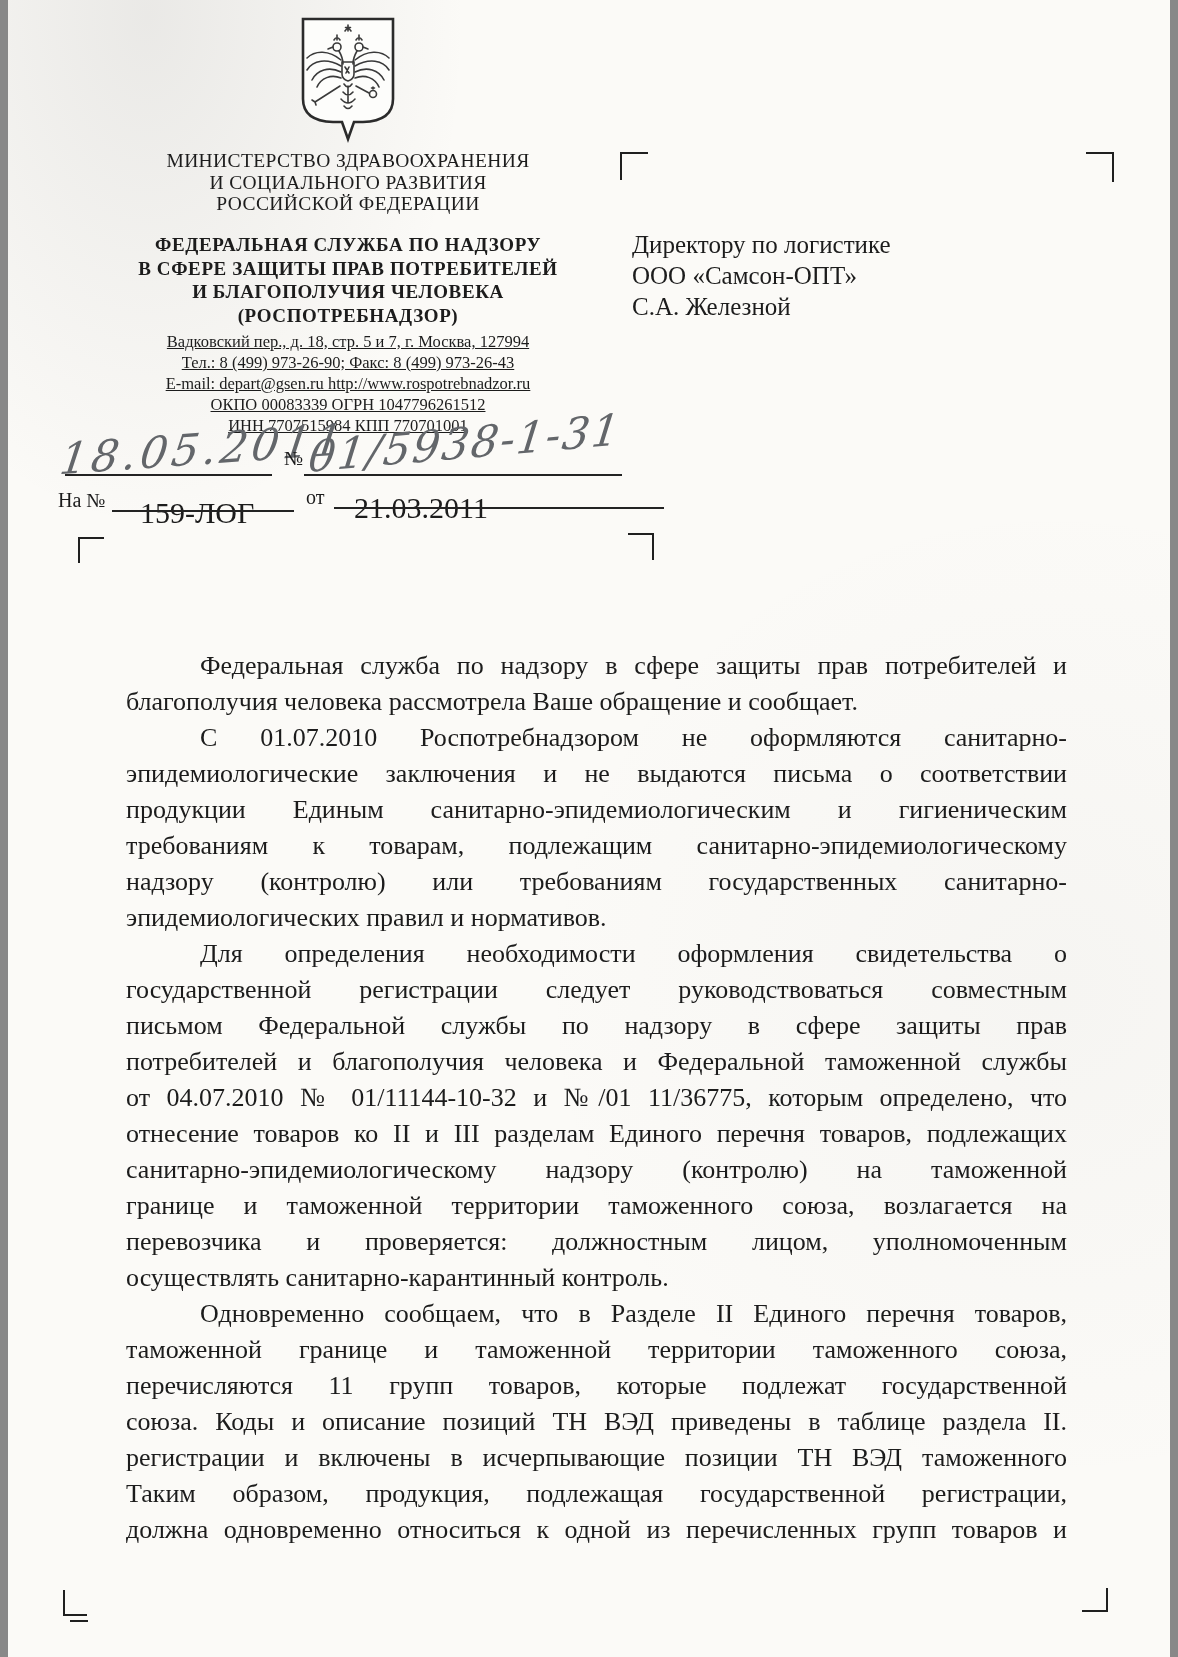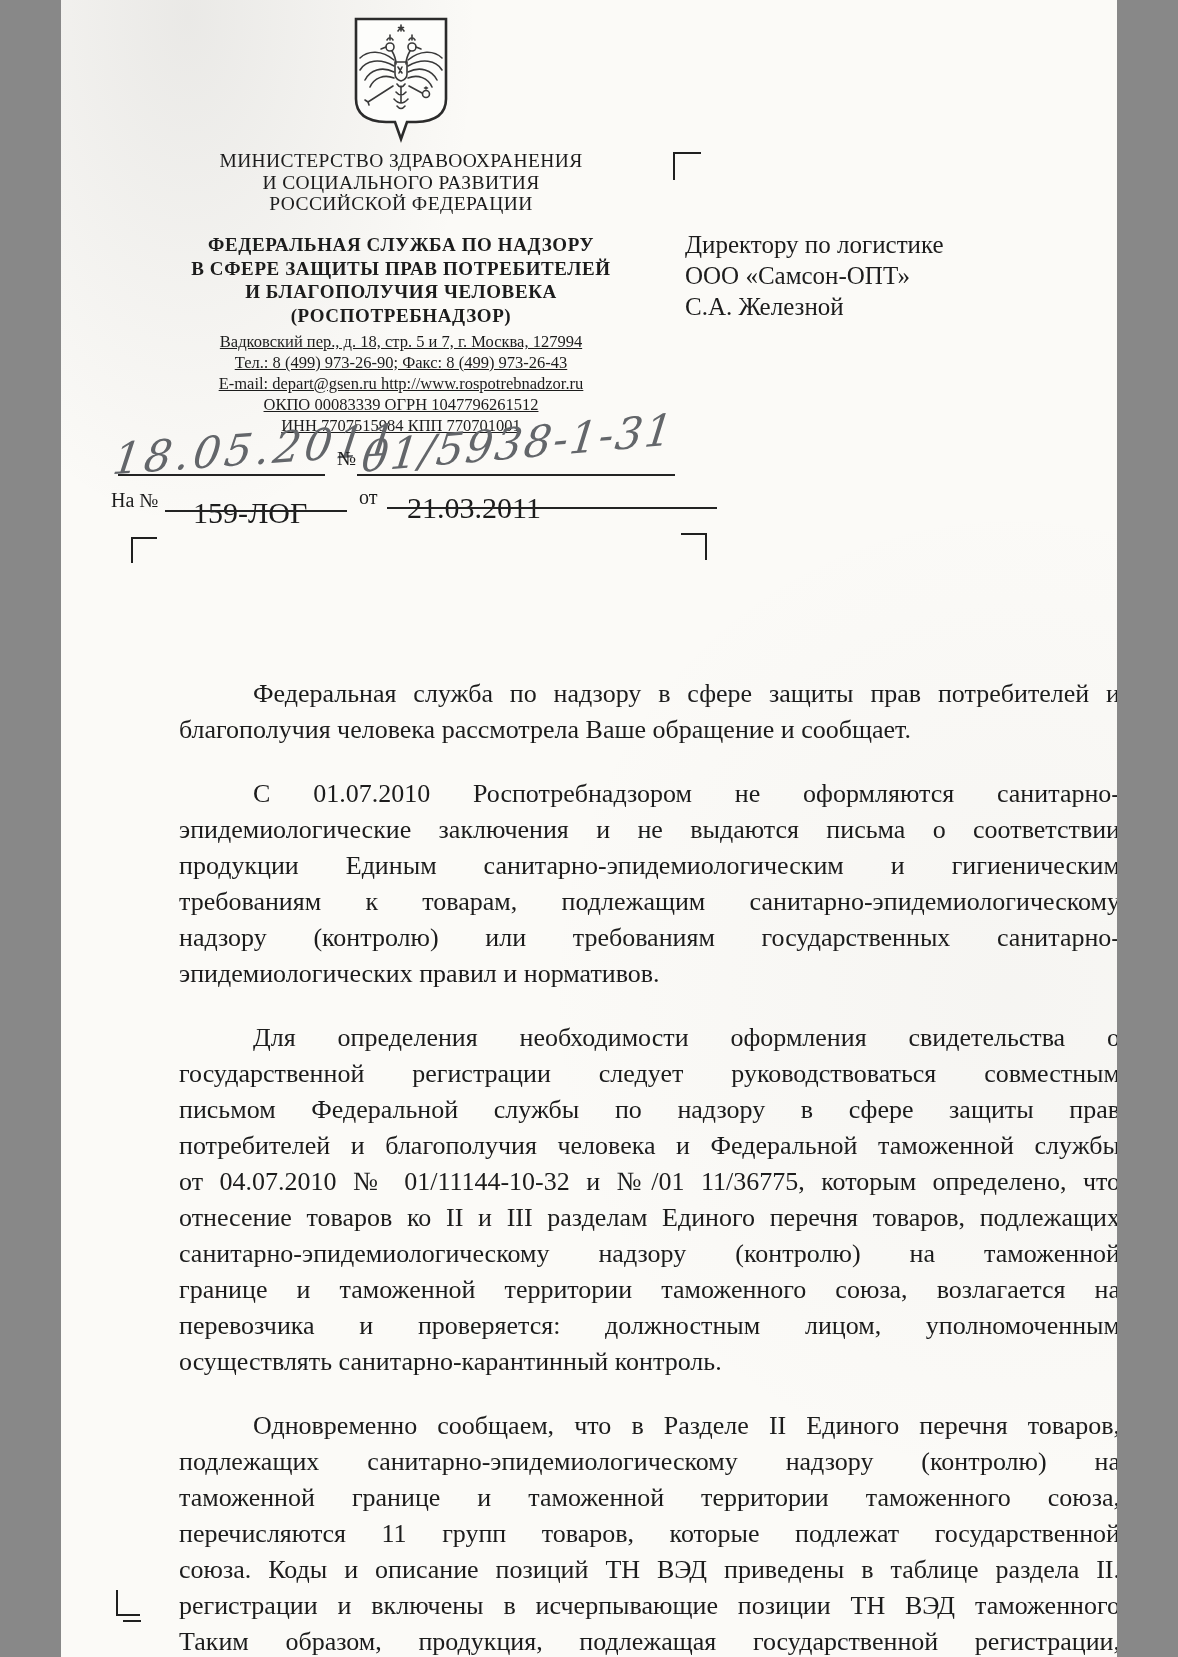--- a/index.html
+++ b/index.html
@@ -1,19 +1,19 @@
 <!DOCTYPE html>
 <html><head>
 <meta charset="utf-8">
 <style>
   html,body{margin:0;padding:0;}
   body{background:#888;}
   .page{
     position:relative;
-    width:1056px;height:1657px;
+    width:1162px;height:1657px;
     margin:0 auto;
     background:
       radial-gradient(ellipse at 12% 1%, rgba(110,110,110,0.12), rgba(0,0,0,0) 22%),
       radial-gradient(ellipse at 90% 60%, rgba(150,150,150,0.05), rgba(0,0,0,0) 35%),
       #fbfaf7;
     color:#1c1c1c;
     font-family:"Liberation Serif", serif;
     overflow:hidden;
   }
   .abs{position:absolute;}
@@ -60,21 +60,21 @@
   .m-fold-r{left:620px;top:533px;width:24px;height:25px;}
   .m-bot-l{left:55px;top:1590px;width:22px;height:24px;}
   .m-bot-r{left:1074px;top:1588px;width:24px;height:22px;}
   .m-bot-l2{left:62px;top:1620px;width:18px;height:2px;background:#1f1f1f;}
 
   .subject{left:127px;top:546px;font-size:24px;line-height:34px;}
 
   
   .body-text{left:118px;top:648px;width:941px;font-size:26px;line-height:36px;}
   .bline{text-align:justify;text-align-last:justify;text-justify:inter-word;}
-  .bline.ind{text-indent:74px;margin-top:28px;}
+  .bline.ind{text-indent:74px;}
   .bline.fin{text-align-last:left;}
 </style>
 </head>
 <body>
 
 <div class="page">
 
   <div class="abs emblem">
     <svg viewBox="0 0 106 132" width="106" height="132">
       <path d="M8,5 H98 V85 Q98,107 68,108 L59,108 L53,125 L47,108 L38,108 Q8,107 8,85 Z" fill="#fdfdfb" stroke="#2b2b2b" stroke-width="2.6"></path>
@@ -174,21 +174,20 @@
         <div class="bline">потребителей и благополучия человека и Федеральной таможенной службы</div>
         <div class="bline">от 04.07.2010 № 01/11144-10-32 и №/01 11/36775, которым определено, что</div>
         <div class="bline">отнесение товаров ко II и III разделам Единого перечня товаров, подлежащих</div>
         <div class="bline">санитарно-эпидемиологическому надзору (контролю) на таможенной</div>
         <div class="bline">границе и таможенной территории таможенного союза, возлагается на</div>
         <div class="bline">перевозчика и проверяется: должностным лицом, уполномоченным</div>
         <div class="bline fin">осуществлять санитарно-карантинный контроль.</div>
       </div>
     <div>
         <div class="bline ind">Одновременно сообщаем, что в Разделе II Единого перечня товаров,</div>
-        <div class="bline">подлежащих санитарно-эпидемиологическому надзору (контролю) на</div>
         <div class="bline">таможенной границе и таможенной территории таможенного союза,</div>
         <div class="bline">перечисляются 11 групп товаров, которые подлежат государственной</div>
         <div class="bline">союза. Коды и описание позиций ТН ВЭД приведены в таблице раздела II.</div>
         <div class="bline">регистрации и включены в исчерпывающие позиции ТН ВЭД таможенного</div>
         <div class="bline">Таким образом, продукция, подлежащая государственной регистрации,</div>
         <div class="bline">должна одновременно относиться к одной из перечисленных групп товаров и</div>
       </div>
   </div>
 
 </div>

